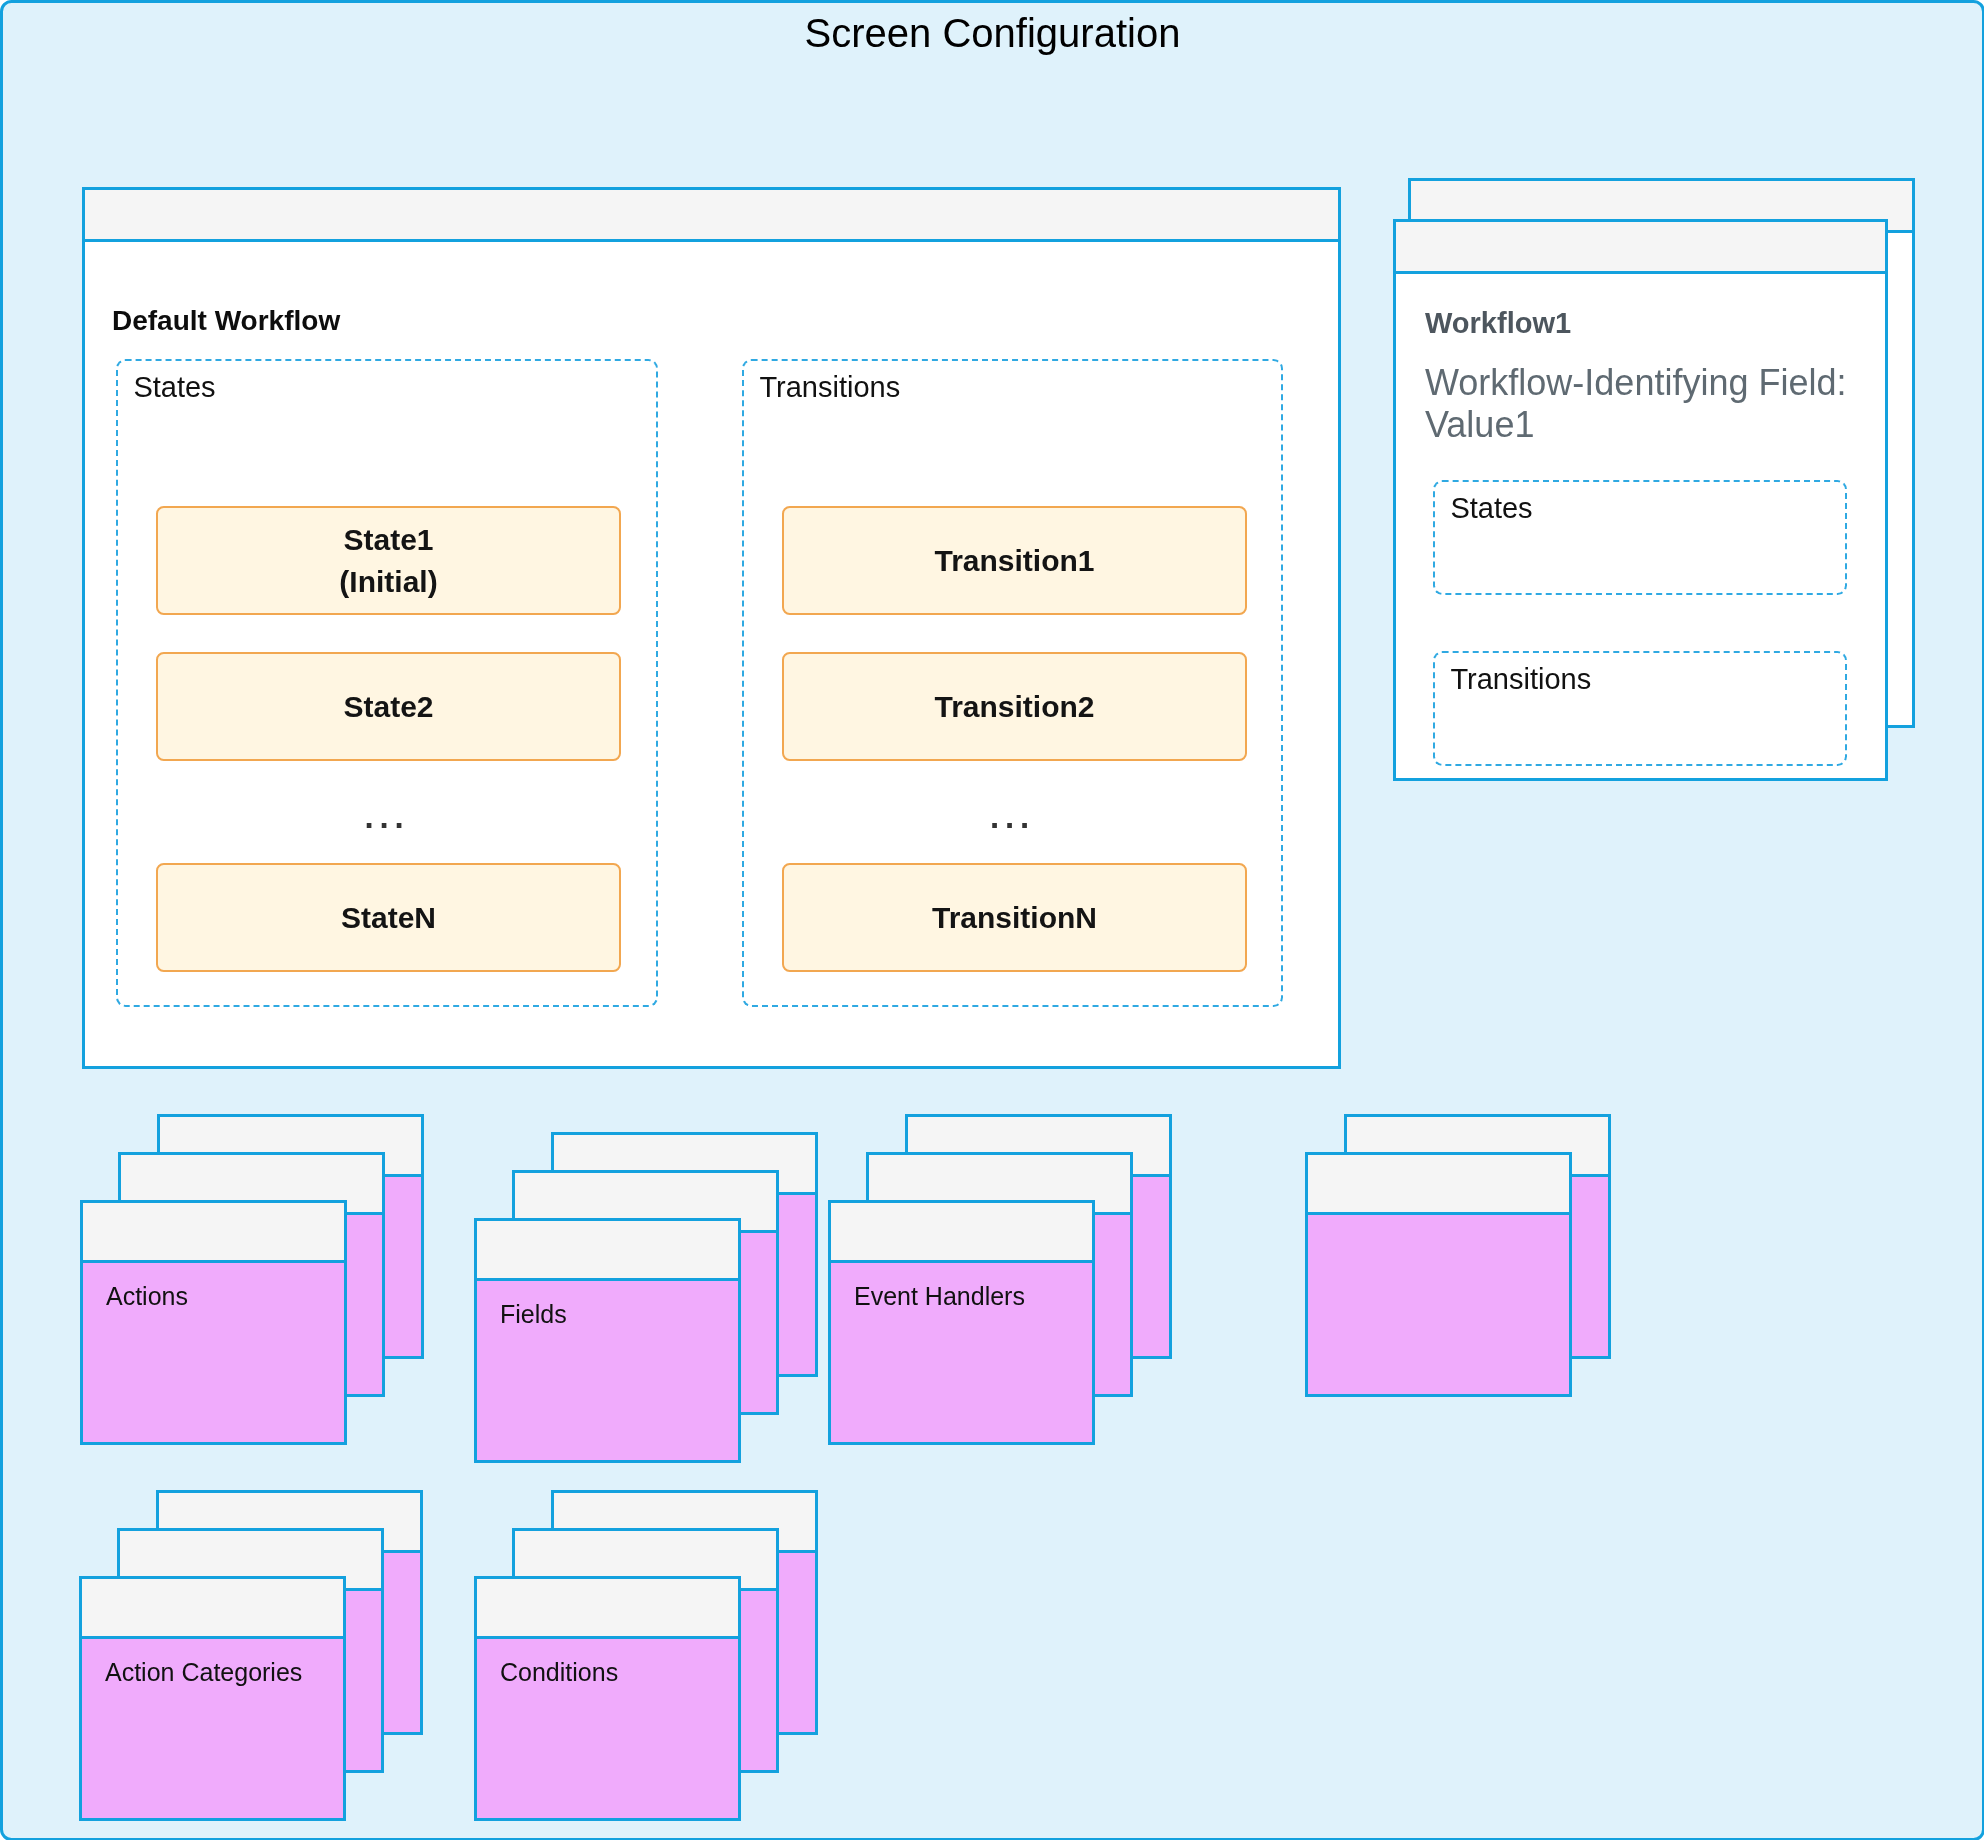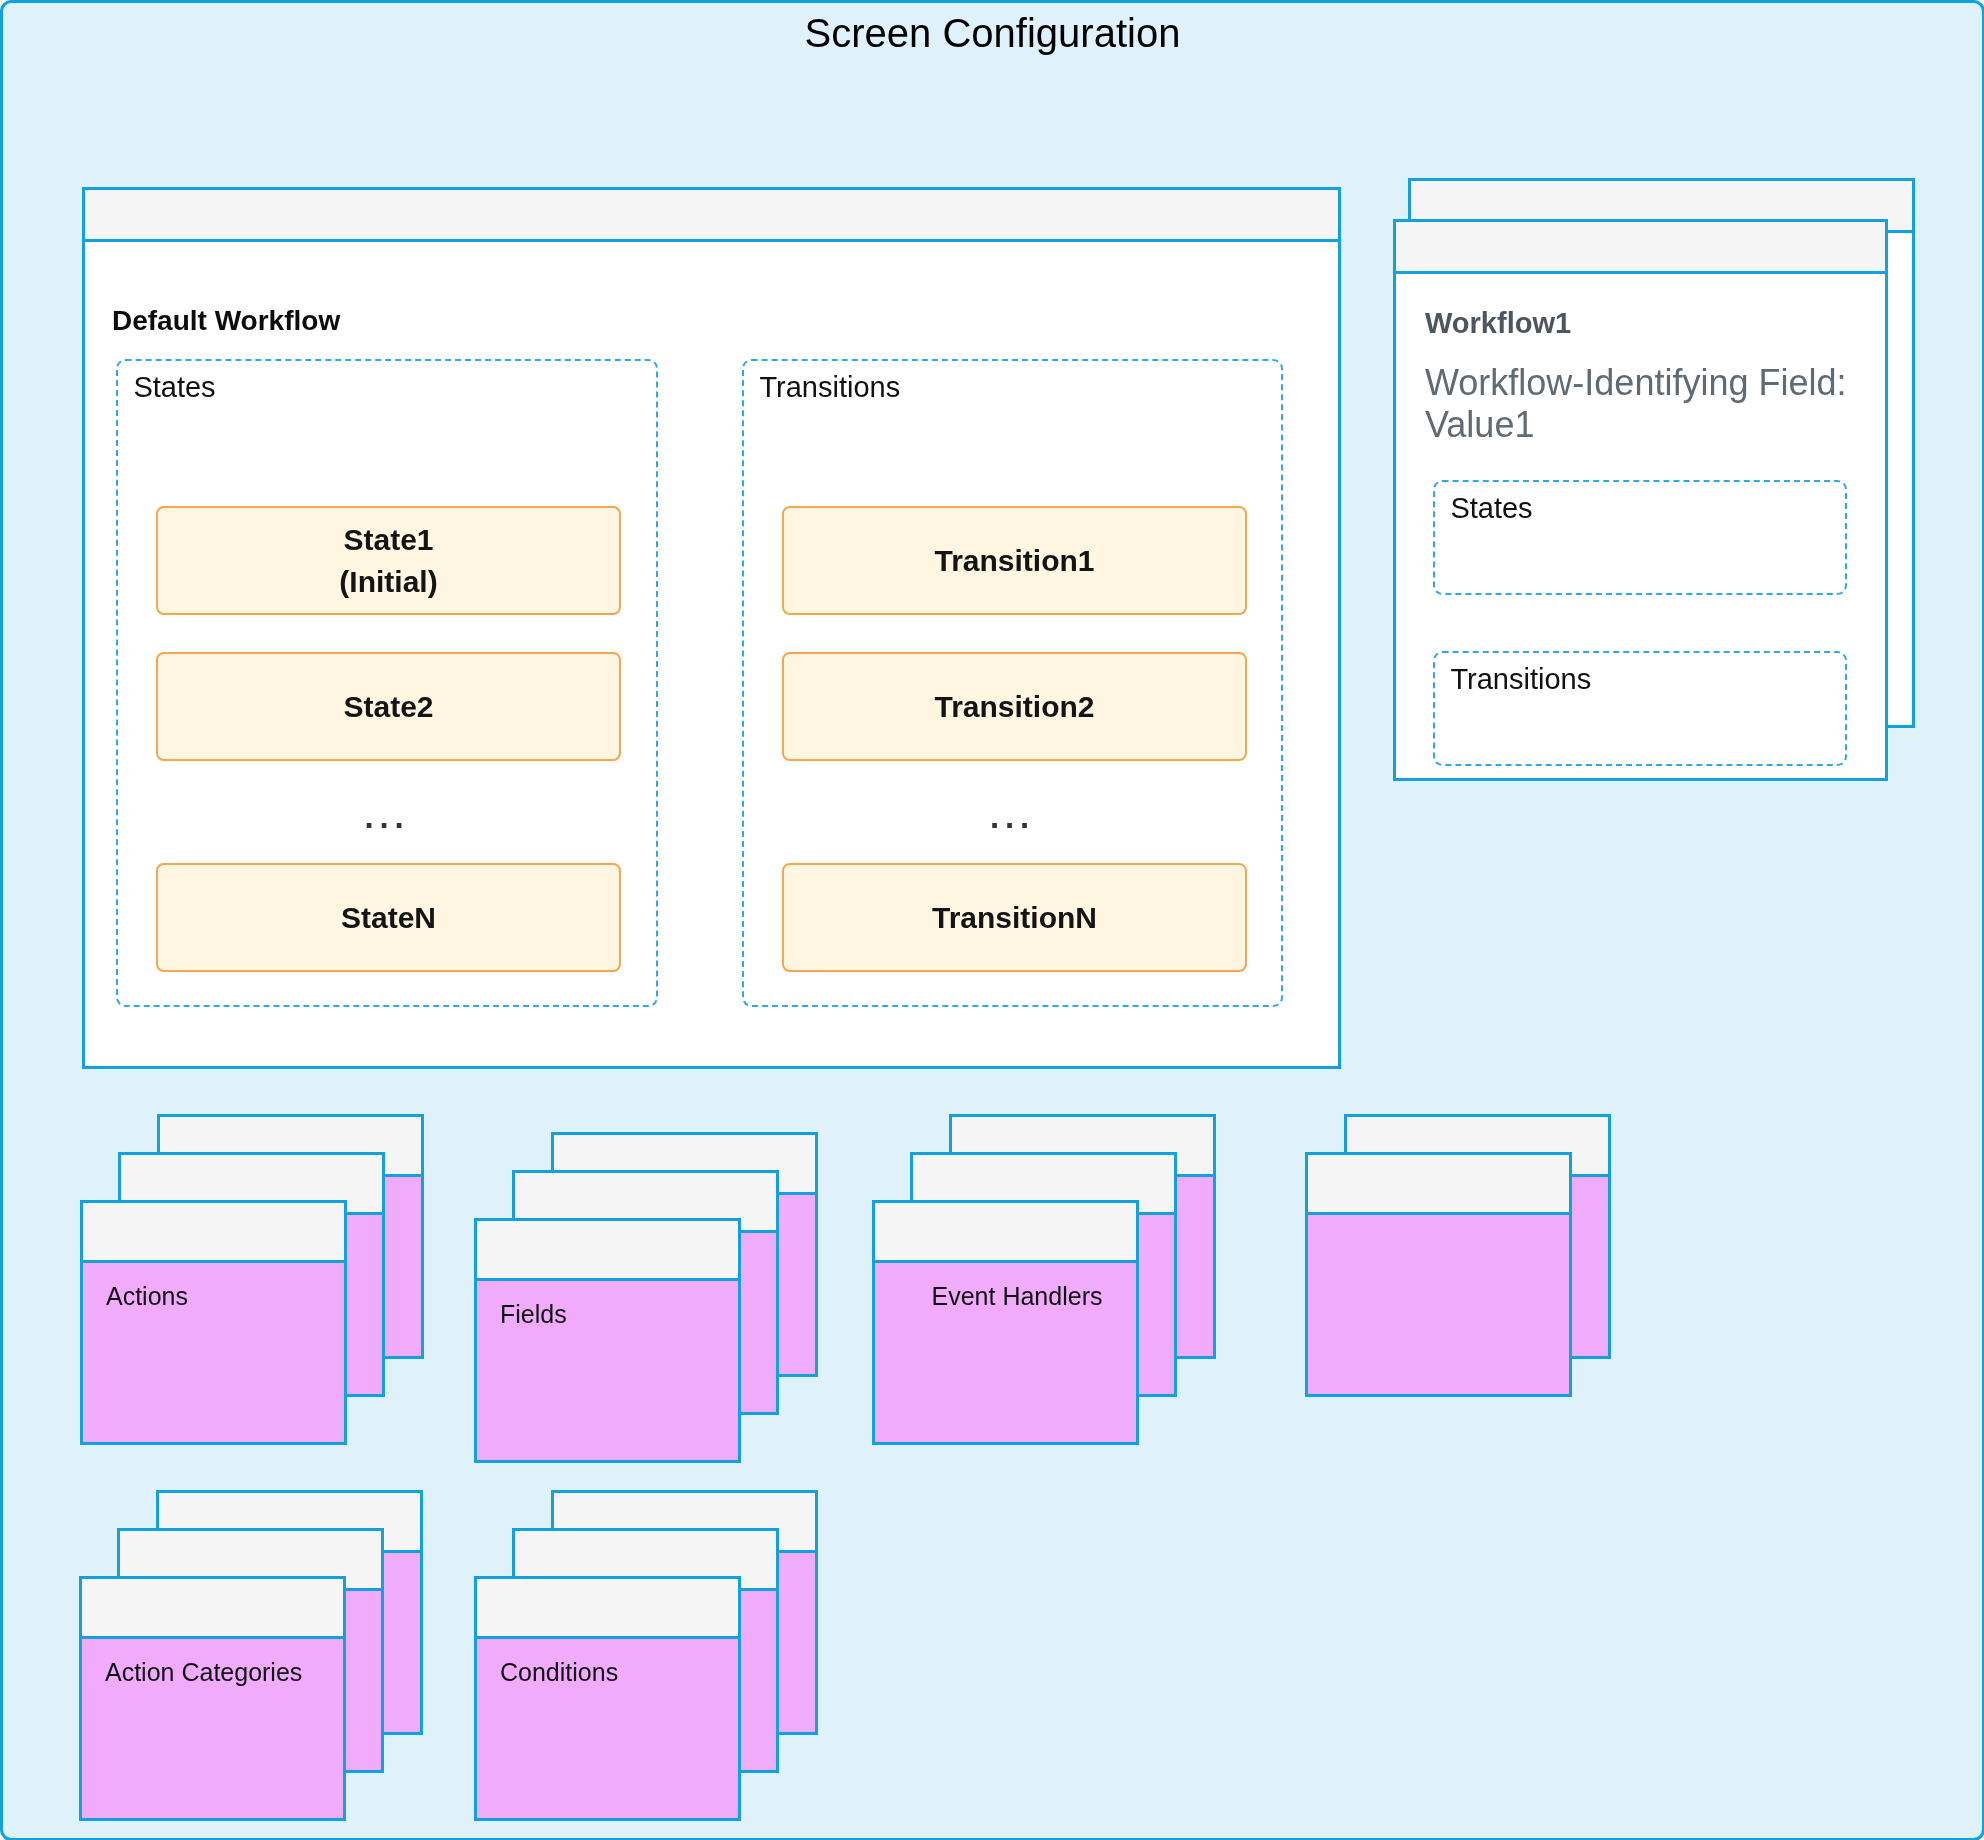--- a/index.html
+++ b/index.html
@@ -110,21 +110,21 @@
   .card-back{left:77px;top:0;}
   .card-mid{left:38px;top:38px;}
   .card-front{left:0;top:86px;}
   .card-label{
     padding:19px 0 0 23px;
     font-size:25px;color:#111;font-weight:400;
   }
 
   .pos-r1c1{left:77px;top:1111px;}
   .pos-r1c2{left:471px;top:1111px;margin-top:18px;}
-  .pos-r1c3{left:869px;top:1111px;text-align:center;}
+  .pos-r1c3{left:825px;top:1111px;}
   .pos-r1c4{left:1264px;top:1111px;}
   .pos-r2c1{left:76px;top:1487px;}
   .pos-r2c2{left:471px;top:1487px;}
 </style>
 </head>
 <body>
 
 <div class="canvas">
 
   <div class="page-title">Screen Configuration</div>

